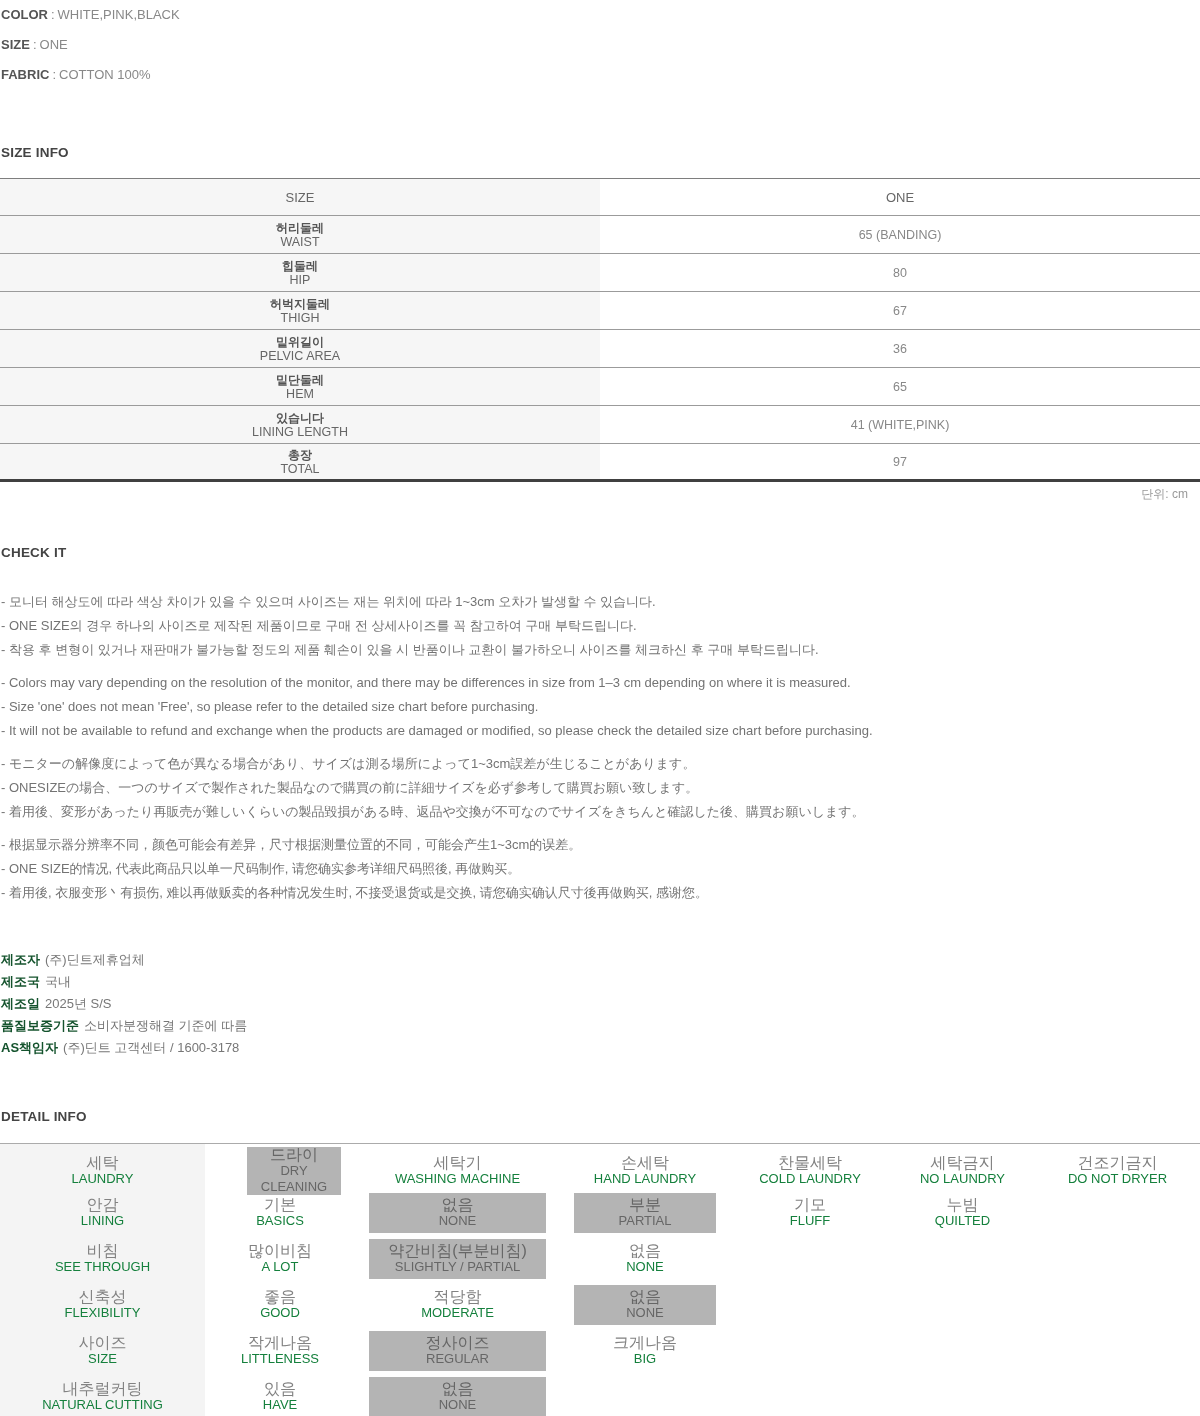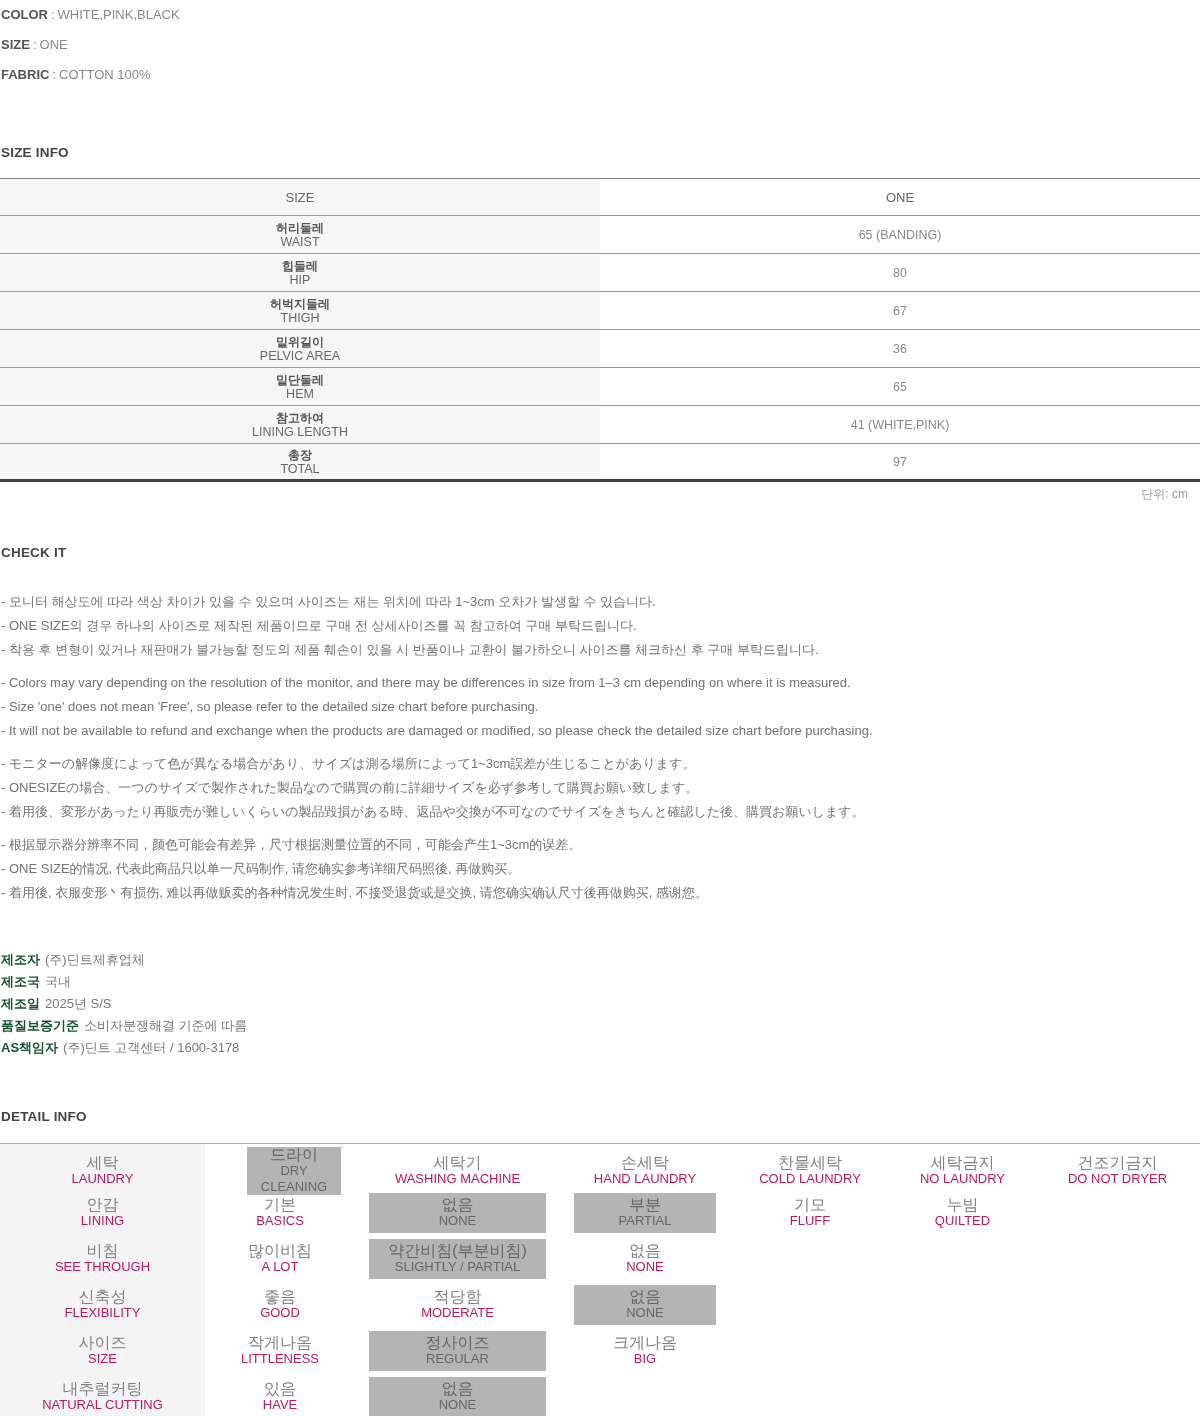--- a/index.html
+++ b/index.html
@@ -58,21 +58,21 @@
     background: #f4f4f4; display: flex; flex-direction: column;
     justify-content: center; align-items: center; text-align: center;
   }
   .dcell { display: flex; }
   .opt {
     flex: 1; margin: 3px 14px; display: flex; flex-direction: column;
     justify-content: center; align-items: center; text-align: center;
   }
   .opt.hl { background: #b4b4b4; }
   .dko { font-size: 16px; color: #828282; line-height: 16px; }
-  .den { font-size: 13px; color: #be185d; line-height: 16px; }
+  .den { font-size: 13px; color: #15803d; line-height: 16px; }
   .opt.hl .dko, .opt.hl .den { color: #666; }
 </style>
 </head>
 <body>
 
 <div class="page">
 
   <div class="specs">
     <div class="spec-line">
       <span class="spec-label">COLOR</span><span class="spec-sep">:</span><span class="spec-value">WHITE,PINK,BLACK</span>
@@ -122,21 +122,21 @@
     </div>
     <div class="srow">
       <div class="scell slabel" style="background: rgb(246, 246, 246);">
         <div class="sko">밑단둘레</div>
         <div class="sen">HEM</div>
       </div>
       <div class="scell sval">65</div>
     </div>
     <div class="srow">
       <div class="scell slabel" style="background: rgb(246, 246, 246);">
-        <div class="sko">참고하여</div>
+        <div class="sko">있습니다</div>
         <div class="sen">LINING LENGTH</div>
       </div>
       <div class="scell sval">41 (WHITE,PINK)</div>
     </div>
     <div class="srow">
       <div class="scell slabel" style="background: rgb(246, 246, 246);">
         <div class="sko">총장</div>
         <div class="sen">TOTAL</div>
       </div>
       <div class="scell sval">97</div>

